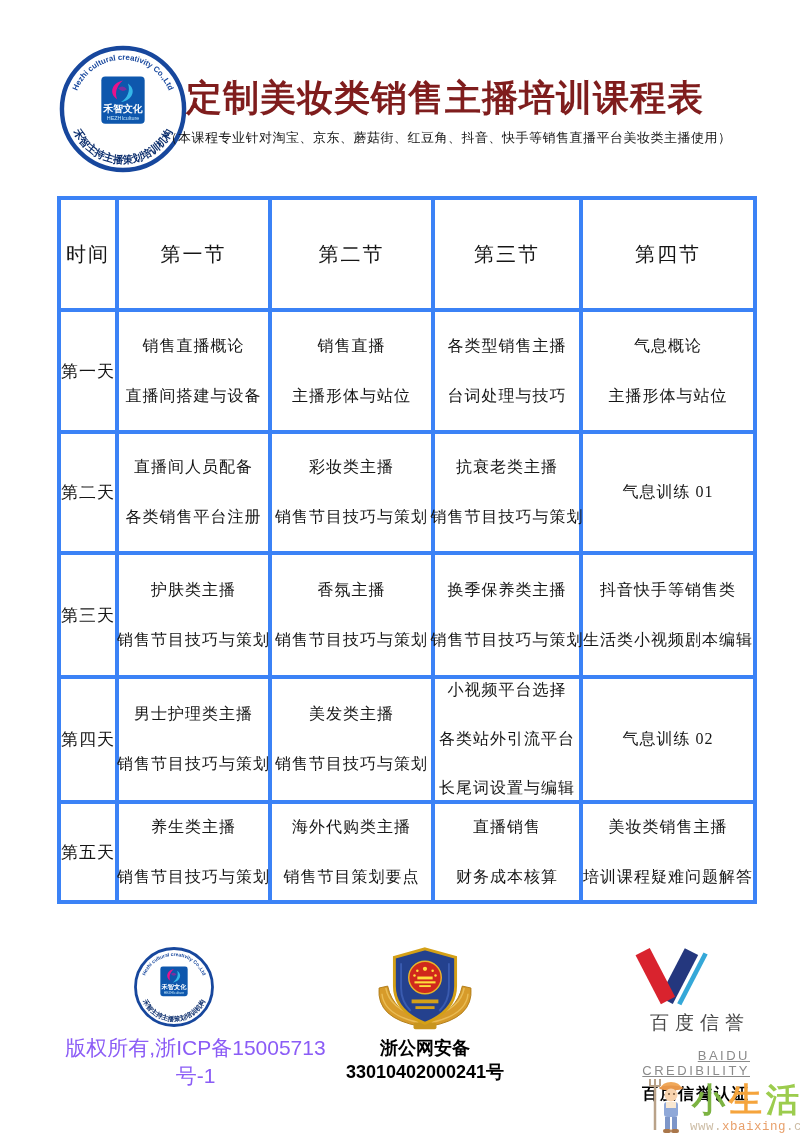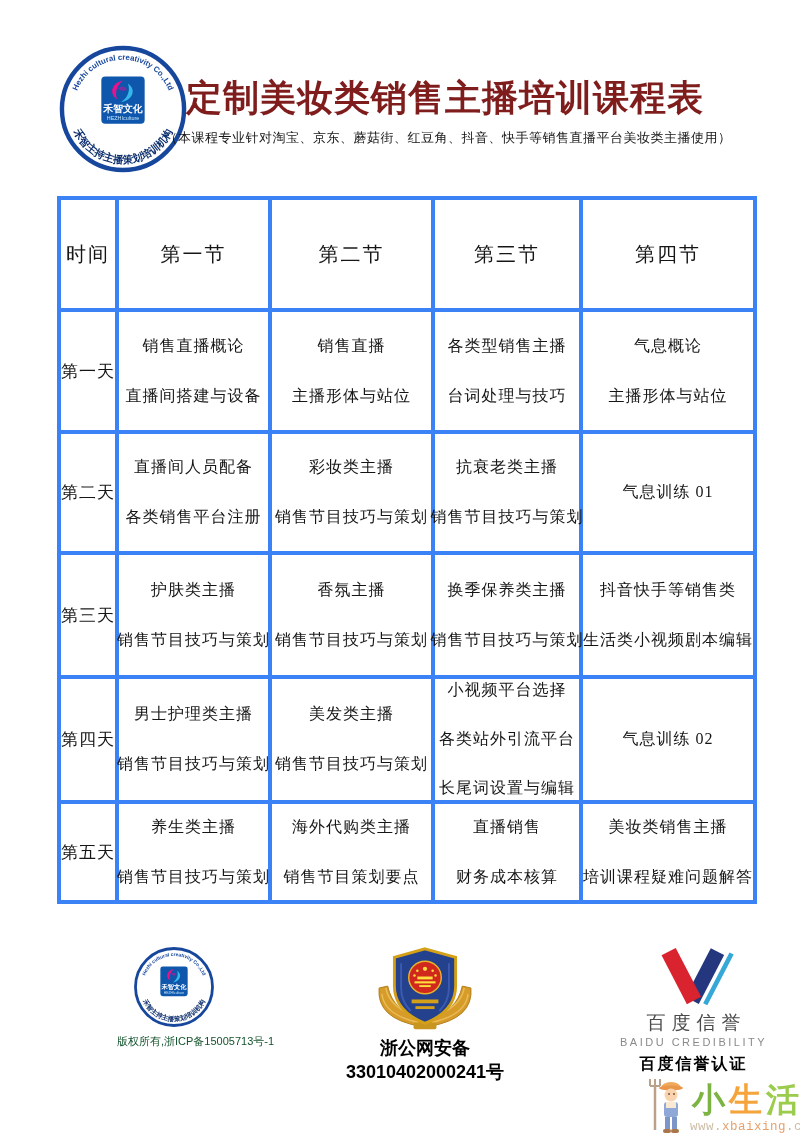--- a/index.html
+++ b/index.html
@@ -39,31 +39,31 @@
   table.schedule tbody tr:nth-child(5){ height:100px; }
   table.schedule thead th { font-size:20px; letter-spacing:2px; }
   table.schedule tbody th { font-size:17px; letter-spacing:1px; }
   .cell-lines { display:flex; flex-direction:column; justify-content:center; align-items:center; row-gap:29px; }
   .cell-lines.tight { row-gap:28px; }
   .cell-line { font-size:16px; letter-spacing:1px; white-space:nowrap; }
   
   .footer-logo { position:absolute; left:133px; top:946px; width:82px; height:82px; }
   .copyright {
     position:absolute; left:58px; top:1034px; width:275px; text-align:center;
-    font-size:11px; color:#14532d;
+    font-size:21px; color:#8b5cf6;
   }
   .police-badge { position:absolute; left:372px; top:944px; width:106px; height:88px; }
   .police-record {
     position:absolute; left:315px; top:1036px; width:220px; text-align:center;
     font-size:18px; font-weight:bold; color:#000;
   }
-  .baidu-block { position:absolute; left:611px; top:946px; width:165px; text-align:center; }
+  .baidu-block { position:absolute; left:585px; top:946px; width:165px; text-align:right; }
   .baidu-v { width:92px; height:62px; display:block; margin:0 auto; }
   .baidu-cn { font-size:19px; color:#4a4a4a; letter-spacing:6px; margin-top:2px; padding-left:6px; }
-  .baidu-en { font-size:11px; color:#8a8a8a; letter-spacing:2.5px; margin-top:0; }
+  .baidu-en { font-size:13px; color:#8a8a8a; letter-spacing:2.5px; margin-top:12px;text-decoration:underline; }
   .baidu-cert { font-size:16px; font-weight:bold; color:#000; letter-spacing:2px; margin-top:6px; }
   
   .watermark { position:absolute; left:648px; top:1074px; width:150px; height:66px; }
   .mascot { position:absolute; left:0; top:2px; width:42px; height:60px; }
   .wm-name { position:absolute; left:44px; top:4px; font-size:33px; font-weight:bold; letter-spacing:4px; white-space:nowrap; }
   .wm-url { position:absolute; left:42px; top:46px; font-size:12.5px; letter-spacing:0.5px;
             font-family:"Liberation Mono","DejaVu Sans Mono",monospace; color:#cdbda6; }
   .wm-url b { color:#e8a06b; font-weight:normal; }
 </style>
 </head>

